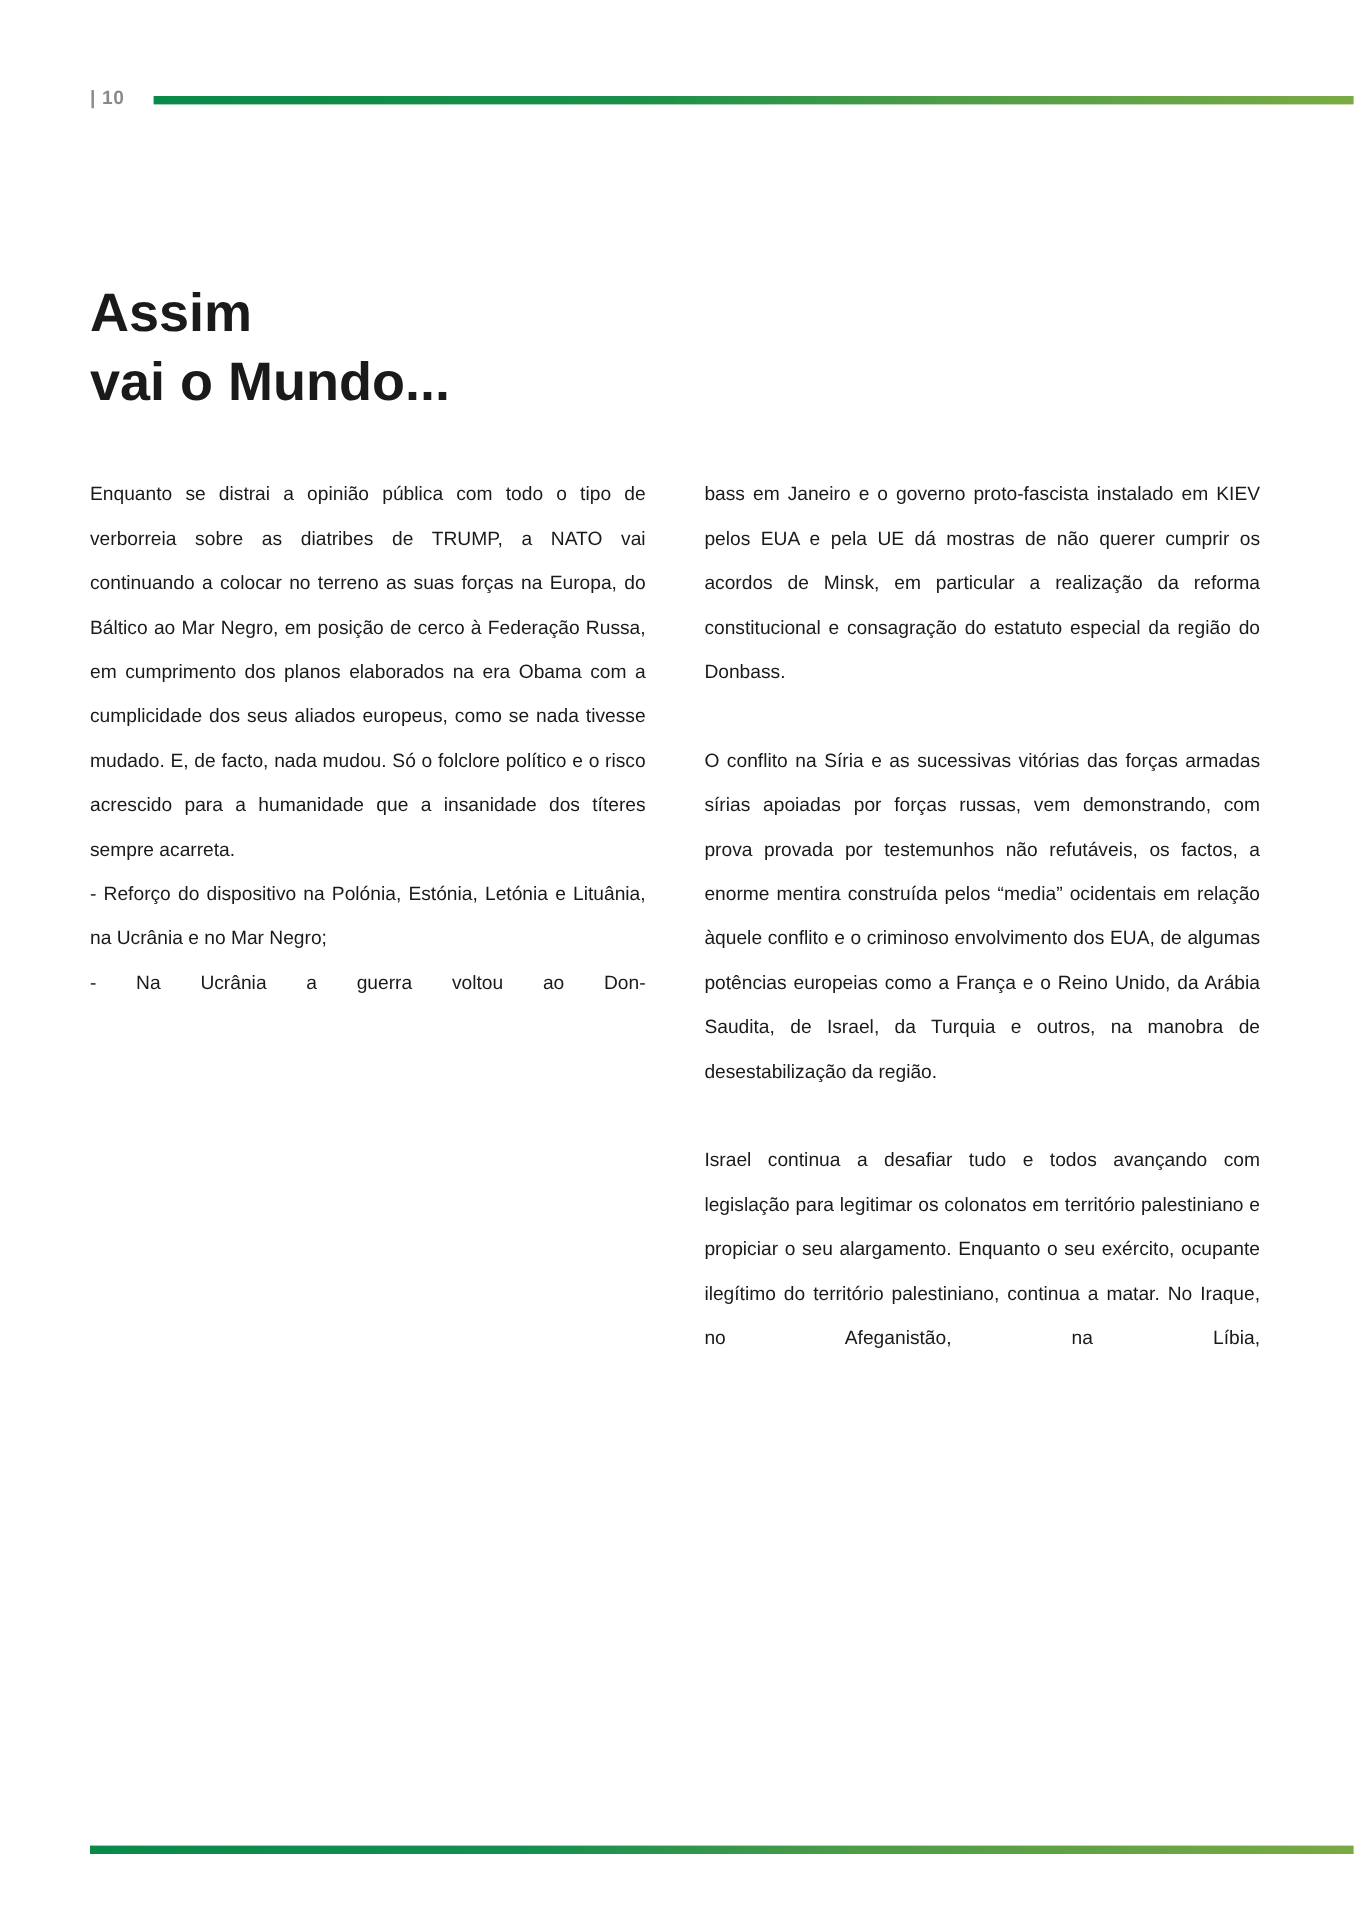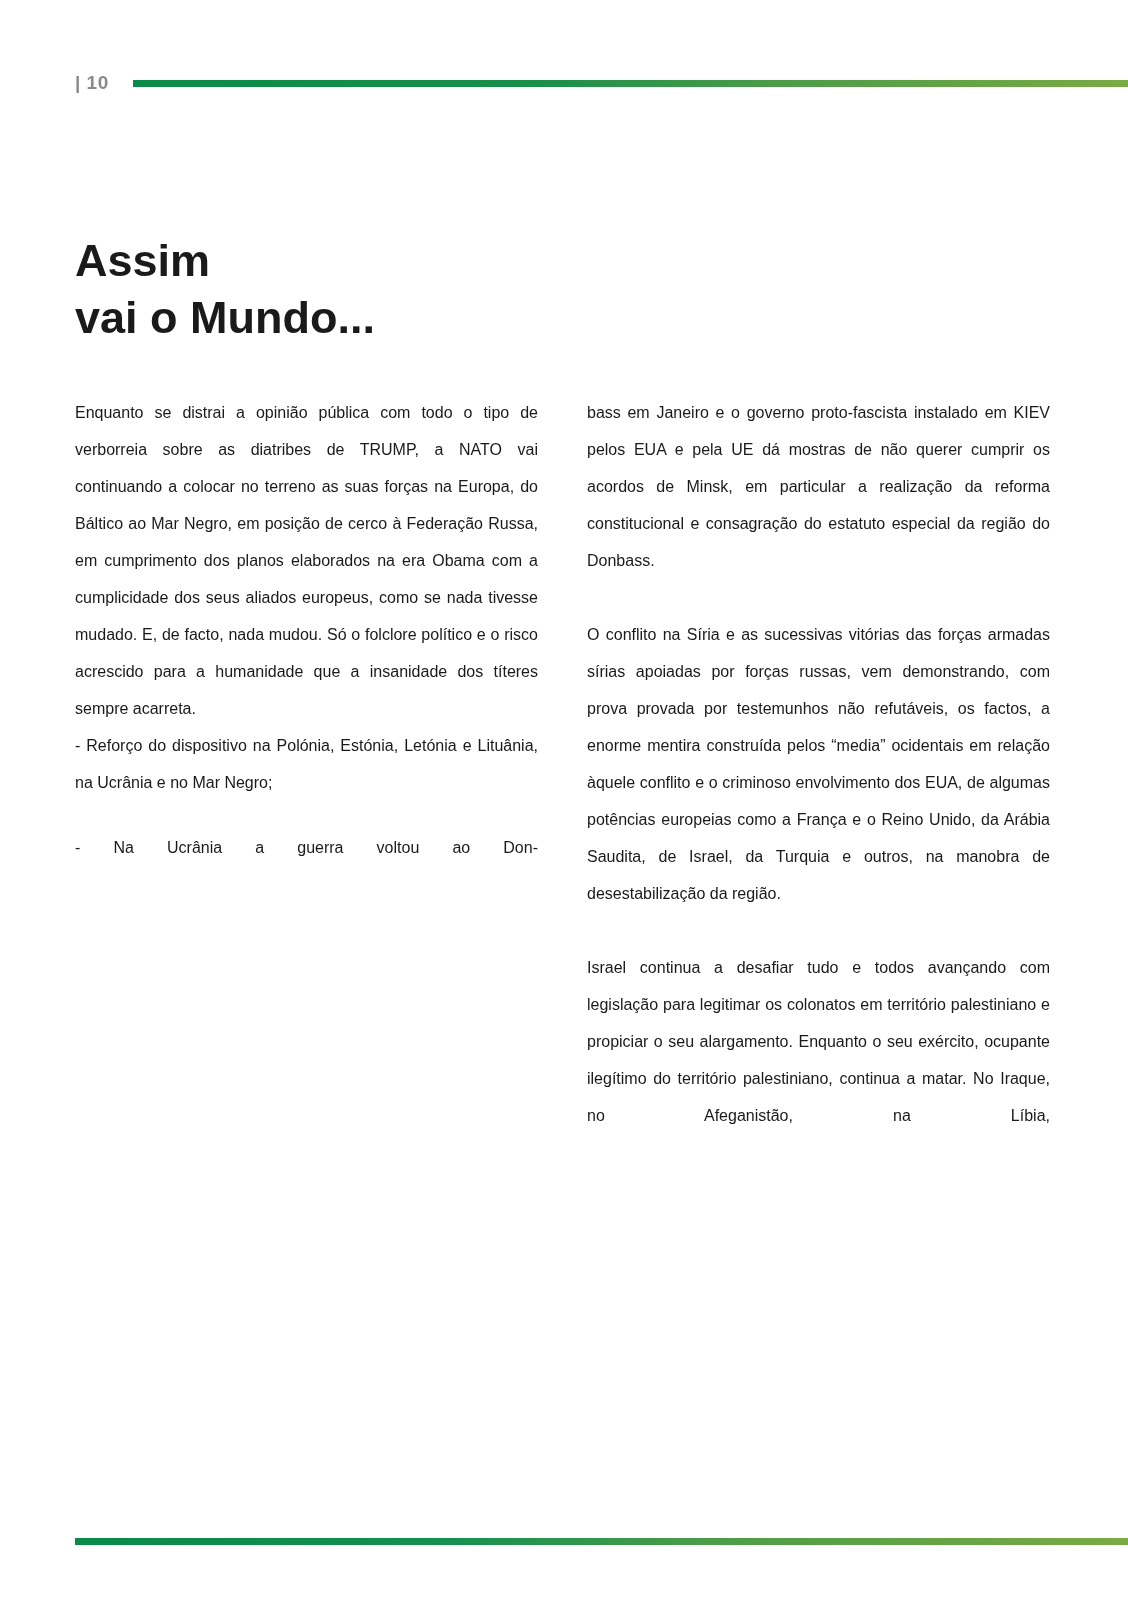--- a/index.html
+++ b/index.html
@@ -5,21 +5,21 @@
     html, body { margin: 0; padding: 0; }
     body {
       width: 1128px; height: 1600px; background: #ffffff; position: relative; overflow: hidden;
       font-family: "Liberation Sans", sans-serif; color: #1a1a1a;
     }
     .header {
       position: absolute; left: 75px; top: 72px; width: 1053px; height: 22px;
       display: flex; align-items: center;
     }
     .page-number {
-      font-family: "Liberation Sans", sans-serif; font-weight: bold; font-size: 19px;
+      font-family: "Liberation Sans", sans-serif; font-weight: bold; font-size: 16px;
       color: #8a8a8a; white-space: nowrap; margin-right: 24px; letter-spacing: 0.5px;
     }
     .top-bar {
       flex: 1; height: 7px;
       background: linear-gradient(to right, #0a8a48 0%, #1a8f4a 40%, #4c9c48 65%, #7aaa44 100%);
     }
     .title {
       position: absolute; left: 75px; top: 232px; margin: 0;
       font-family: "Liberation Sans", sans-serif; font-weight: bold; font-size: 45px;
       line-height: 57px; color: #1a1a1a;
@@ -47,21 +47,21 @@
 </div>
 
 <h1 class="title">
   <span>Assim</span>
   <span>vai o Mundo...</span>
 </h1>
 
 <div class="column col-left">
   <p>Enquanto se distrai a opinião pública com todo o tipo de verborreia sobre as diatribes de TRUMP, a NATO vai continuando a colocar no terreno as suas forças na Europa, do Báltico ao Mar Negro, em posição de cerco à Federação Russa, em cumprimento dos planos elaborados na era Obama com a cumplicidade dos seus aliados europeus, como se nada tivesse mudado. E, de facto, nada mudou. Só o folclore político e o risco acrescido para a humanidade que a insanidade dos títeres sempre acarreta.</p>
   <p>- Reforço do dispositivo na Polónia, Estónia, Letónia e Lituânia, na Ucrânia e no Mar Negro;</p>
-  <p style="text-align-last: justify; margin-top: 28px;">- Na Ucrânia a guerra voltou ao Don-</p>
+  <p style="text-align-last: justify;">- Na Ucrânia a guerra voltou ao Don-</p>
 </div>
 
 <div class="column col-right">
   <p>bass em Janeiro e o governo proto-fascista instalado em KIEV pelos EUA e pela UE dá mostras de não querer cumprir os acordos de Minsk, em particular a realização da reforma constitucional e consagração do estatuto especial da região do Donbass.</p>
   <p class="gap">O conflito na Síria e as sucessivas vitórias das forças armadas sírias apoiadas por forças russas, vem demonstrando, com prova provada por testemunhos não refutáveis, os factos, a enorme mentira construída pelos “media” ocidentais em relação àquele conflito e o criminoso envolvimento dos EUA, de algumas potências europeias como a França e o Reino Unido, da Arábia Saudita, de Israel, da Turquia e outros, na manobra de desestabilização da região.</p>
   <p class="gap" style="text-align-last: justify;">Israel continua a desafiar tudo e todos avançando com legislação para legitimar os colonatos em território palestiniano e propiciar o seu alargamento. Enquanto o seu exército, ocupante ilegítimo do território palestiniano, continua a matar. No Iraque, no Afeganistão, na Líbia,</p>
 </div>
 
 <div class="bottom-bar"></div>
 

